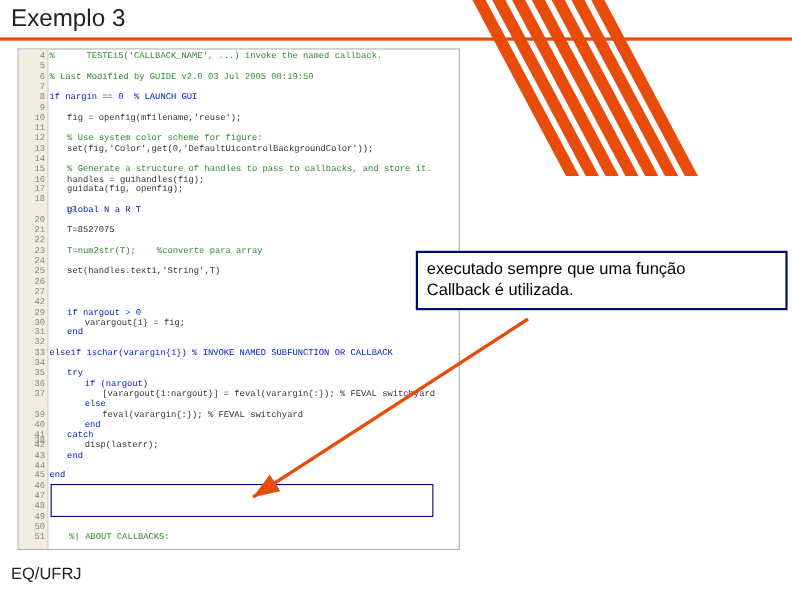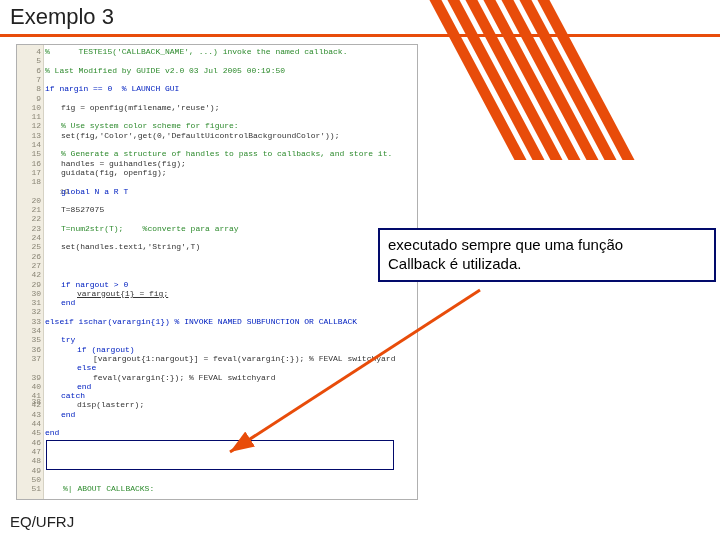--- a/index.html
+++ b/index.html
@@ -112,21 +112,21 @@
         <div class="tx" style="top: 150.8px; left: 2px;"></div>
         <div class="tx" style="top: 160.1px; left: 18px;">T=8527075</div>
         <div class="tx" style="top: 169.4px; left: 2px;"></div>
         <div class="tx cmt" style="top: 178.7px; left: 18px;">T=num2str(T);    %converte para array</div>
         <div class="tx" style="top: 188px; left: 2px;"></div>
         <div class="tx" style="top: 197.3px; left: 18px;">set(handles.text1,'String',T)</div>
         <div class="tx" style="top: 206.6px; left: 2px;"></div>
         <div class="tx" style="top: 215.9px; left: 2px;"></div>
         <div class="tx" style="top: 225.2px; left: 2px;"></div>
         <div class="tx kw" style="top: 234.5px; left: 18px;">if nargout &gt; 0</div>
-        <div class="tx" style="top: 243.8px; left: 34px; text-decoration: underline;">varargout{1} = fig;</div>
+        <div class="tx" style="top: 243.8px; left: 34px;">varargout{1} = fig;</div>
         <div class="tx kw" style="top: 253.1px; left: 18px;">end</div>
         <div class="tx" style="top: 262.4px; left: 2px;"></div>
         <div class="tx kw" style="top: 271.7px; left: 2px;">elseif ischar(varargin{1}) % INVOKE NAMED SUBFUNCTION OR CALLBACK</div>
         <div class="tx" style="top: 281px; left: 2px;"></div>
         <div class="tx kw" style="top: 290.3px; left: 18px;">try</div>
         <div class="tx kw" style="top: 299.6px; left: 34px;">if (nargout)</div>
         <div class="tx" style="top: 308.9px; left: 50px;">[varargout{1:nargout}] = feval(varargin{:}); % FEVAL switchyard</div>
         <div class="tx kw" style="top: 318.2px; left: 34px;">else</div>
         <div class="tx" style="top: 327.5px; left: 50px;">feval(varargin{:}); % FEVAL switchyard</div>
         <div class="tx kw" style="top: 336.8px; left: 34px;">end</div>

